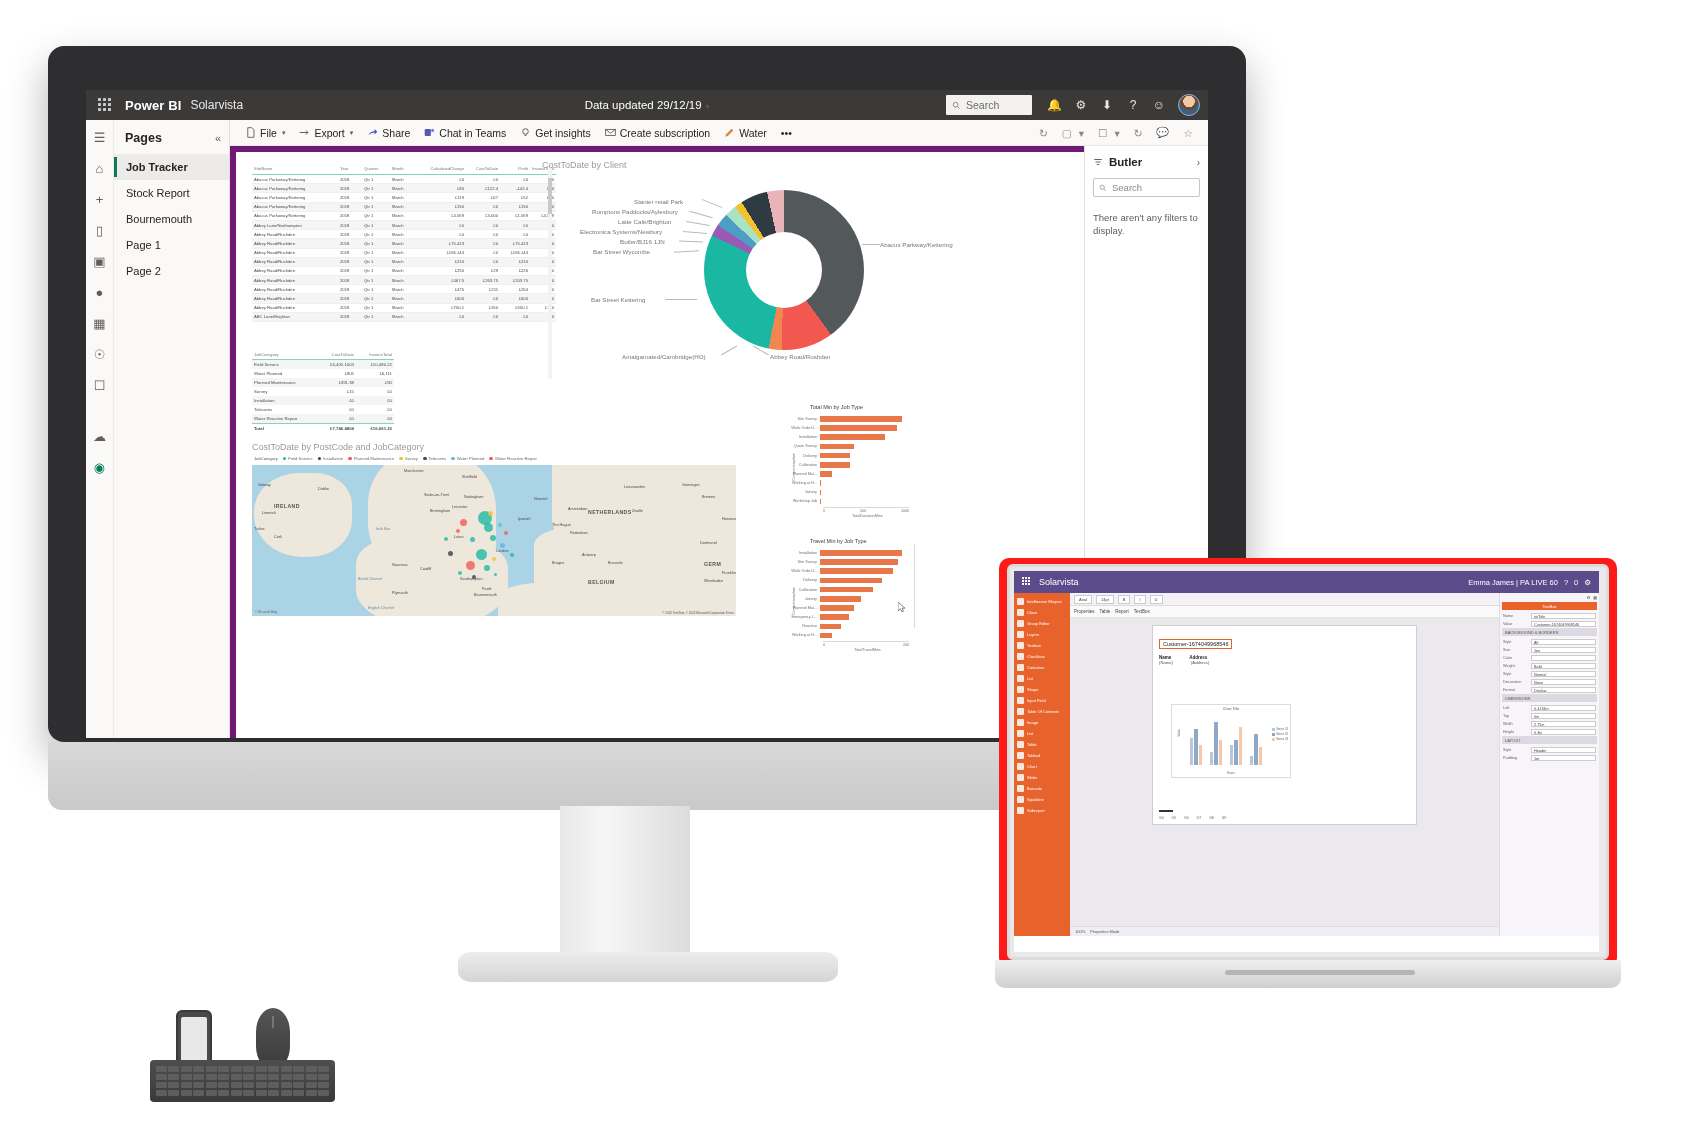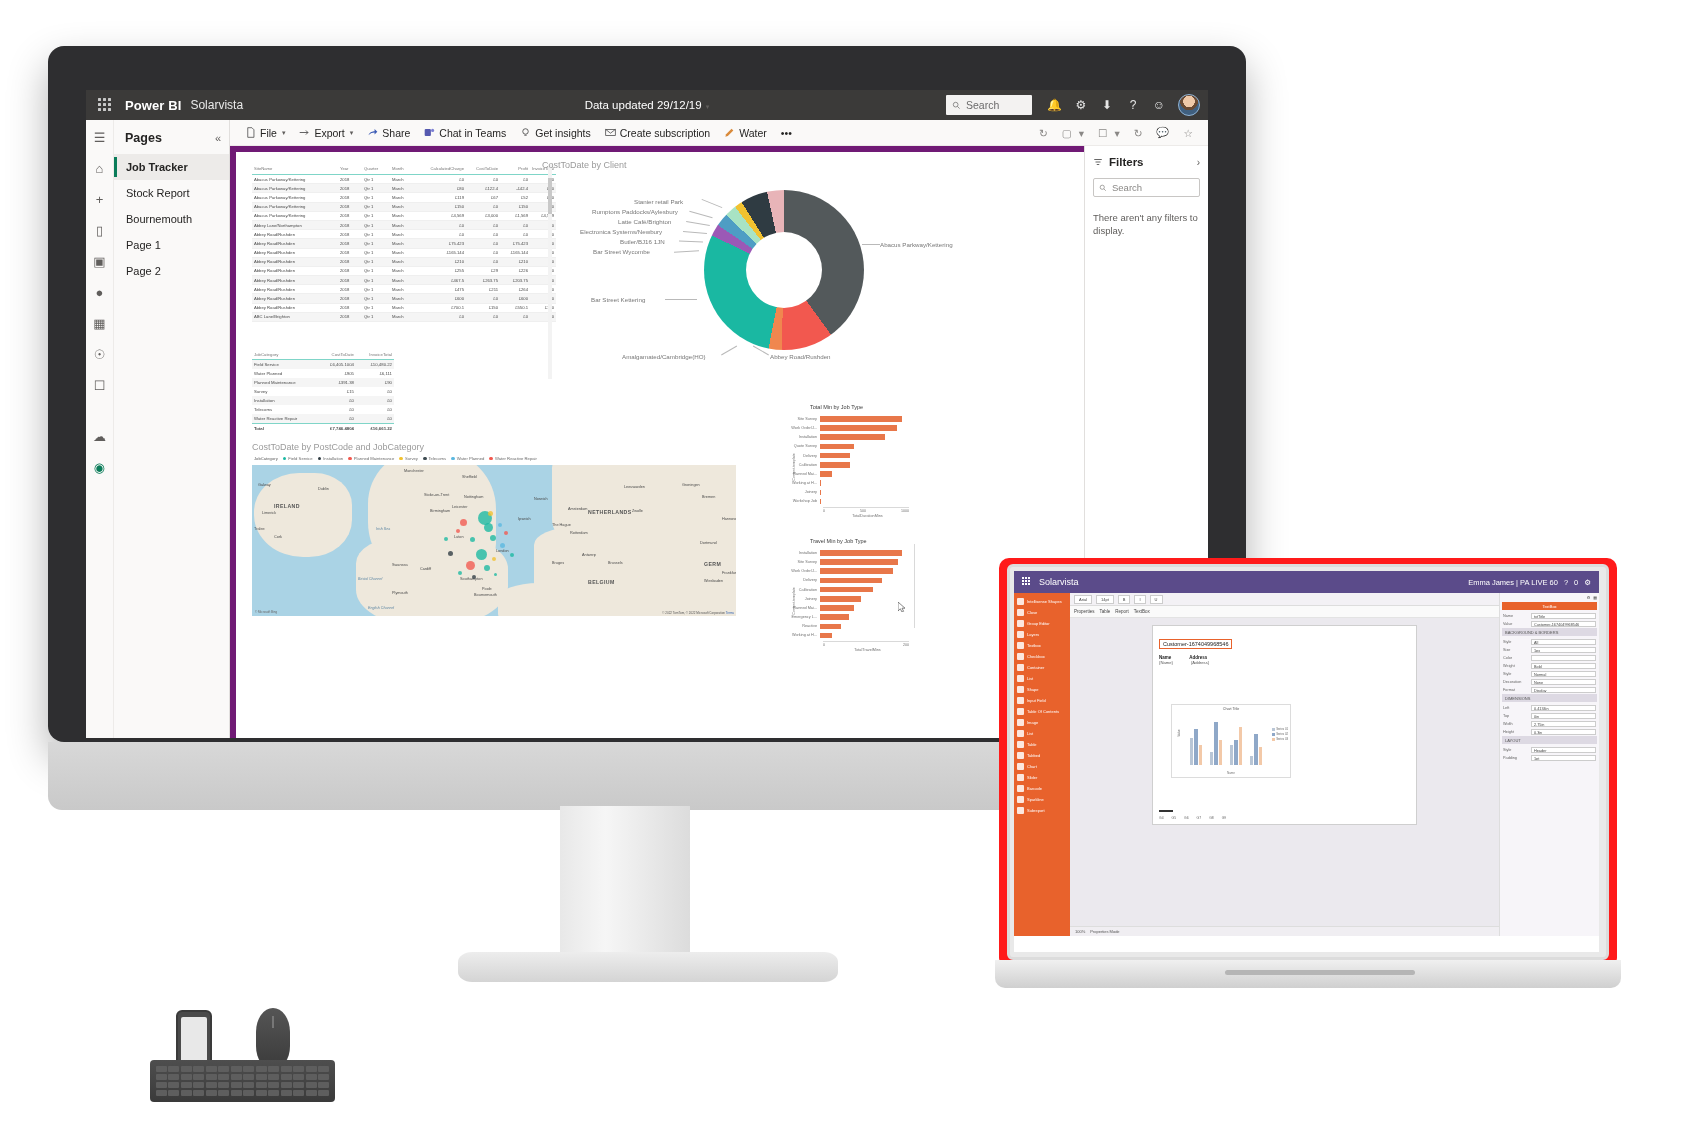--- a/index.html
+++ b/index.html
@@ -930,21 +930,21 @@
 
         </div>
 
         <div id="filters-pane">
           <div id="filters-head">
             <svg width="10" height="10" viewBox="0 0 16 16">
                 <line x1="2" y1="4" x2="14" y2="4" stroke="#444" stroke-width="1.3"></line>
                 <line x1="4" y1="8" x2="12" y2="8" stroke="#444" stroke-width="1.3"></line>
                 <line x1="6" y1="12" x2="10" y2="12" stroke="#444" stroke-width="1.3"></line>
               </svg>
-            <div id="filters-title">Filters</div>
+            <div id="filters-title">Butler</div>
             <div style="color:#605e5c;font-size:10px">›</div>
           </div>
           <div id="filters-search">
             <svg viewBox="0 0 16 16" width="8" height="8">
                 <circle cx="6.5" cy="6.5" r="4.2" fill="none" stroke="#8a8886" stroke-width="1.5"></circle>
                 <line x1="9.6" y1="9.6" x2="13.5" y2="13.5" stroke="#8a8886" stroke-width="1.5"></line>
               </svg>
             <span>Search</span>
           </div>
           <div id="filters-empty">There aren't any filters to display.</div>

